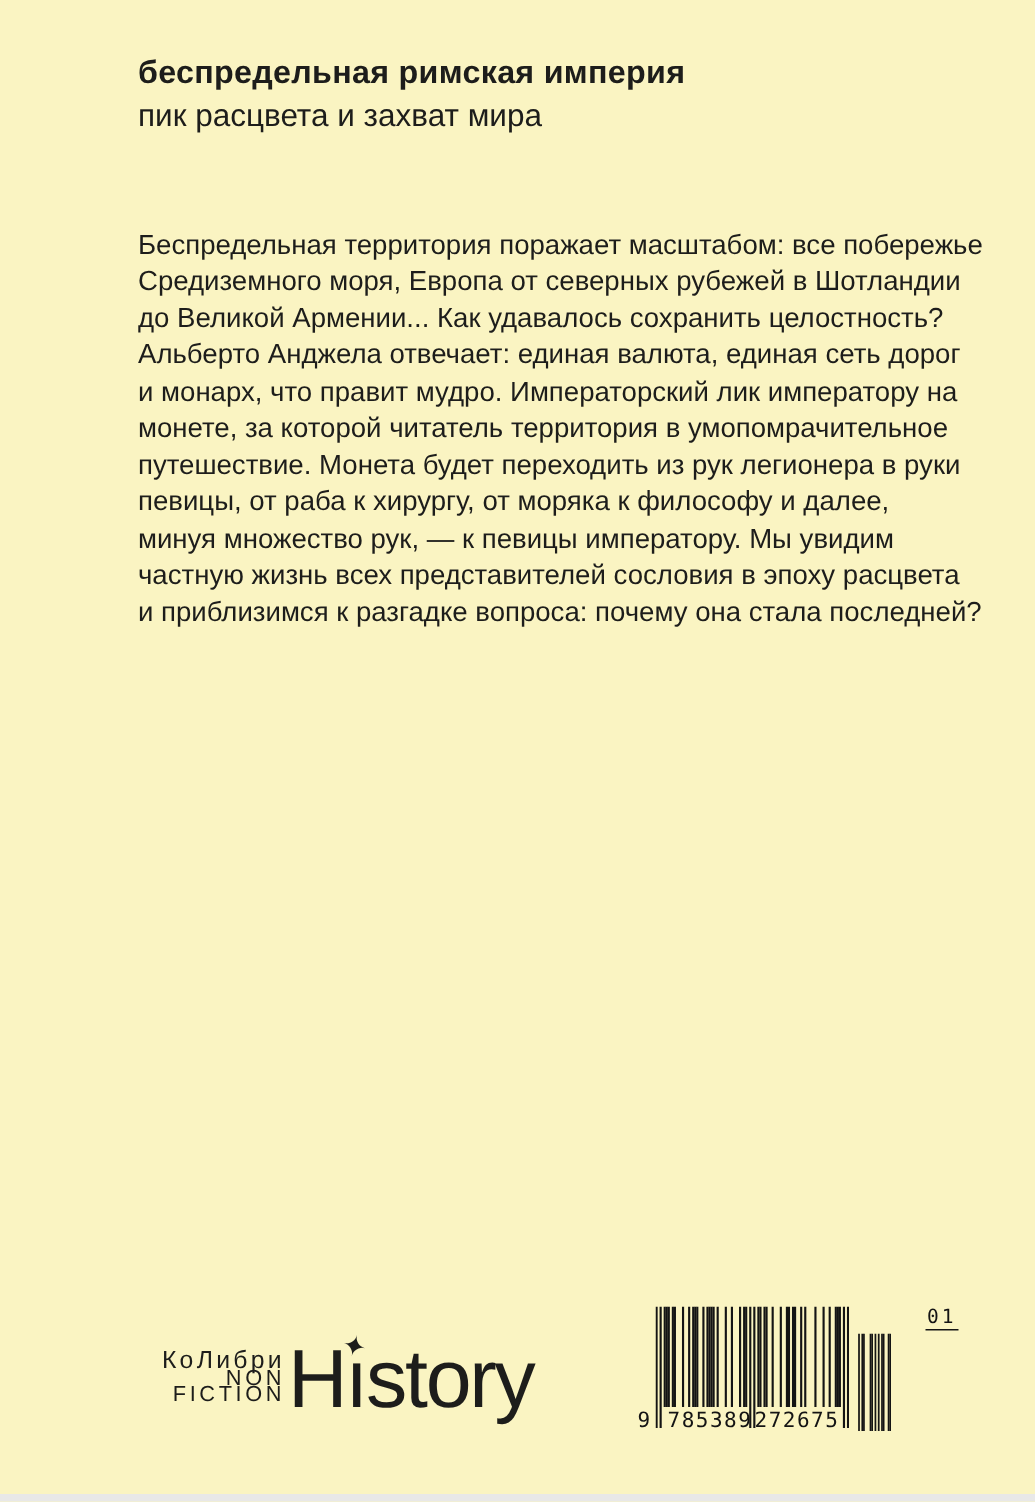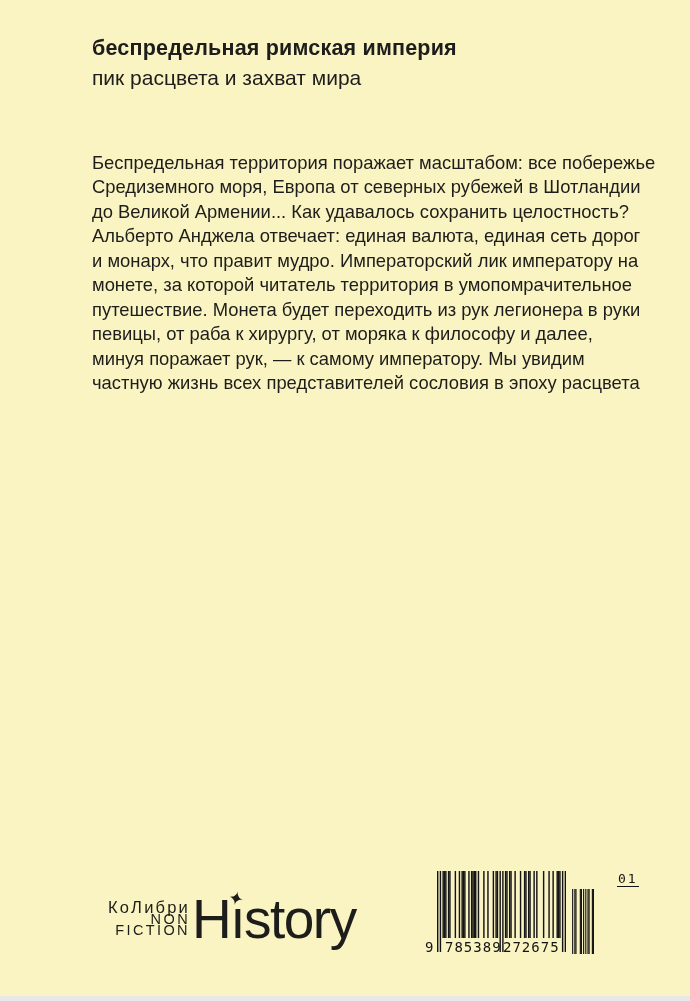--- a/index.html
+++ b/index.html
@@ -115,22 +115,23 @@
 
   <div class="annotation">
     <div>Беспредельная территория поражает масштабом: все побережье</div>
     <div>Средиземного моря, Европа от северных рубежей в Шотландии</div>
     <div>до Великой Армении... Как удавалось сохранить целостность?</div>
     <div>Альберто Анджела отвечает: единая валюта, единая сеть дорог</div>
     <div>и монарх, что правит мудро. Императорский лик императору на</div>
     <div>монете, за которой читатель территория в умопомрачительное</div>
     <div>путешествие. Монета будет переходить из рук легионера в руки</div>
     <div>певицы, от раба к хирургу, от моряка к философу и далее,</div>
-    <div>минуя поражает рук, — к самому императору. Мы увидим</div>
+    <div>минуя множество рук, — к певицы императору. Мы увидим</div>
     <div>частную жизнь всех представителей сословия в эпоху расцвета</div>
+    <div>и приблизимся к разгадке вопроса: почему она стала последней?</div>
   </div>
 
   <div class="imprint-block">
     <div class="imprint">КоЛибри</div>
     <div class="series-line">NON</div>
     <div class="series-line">FICTION</div>
   </div>
 
   <div class="history">
     <span>Hıstory</span>

